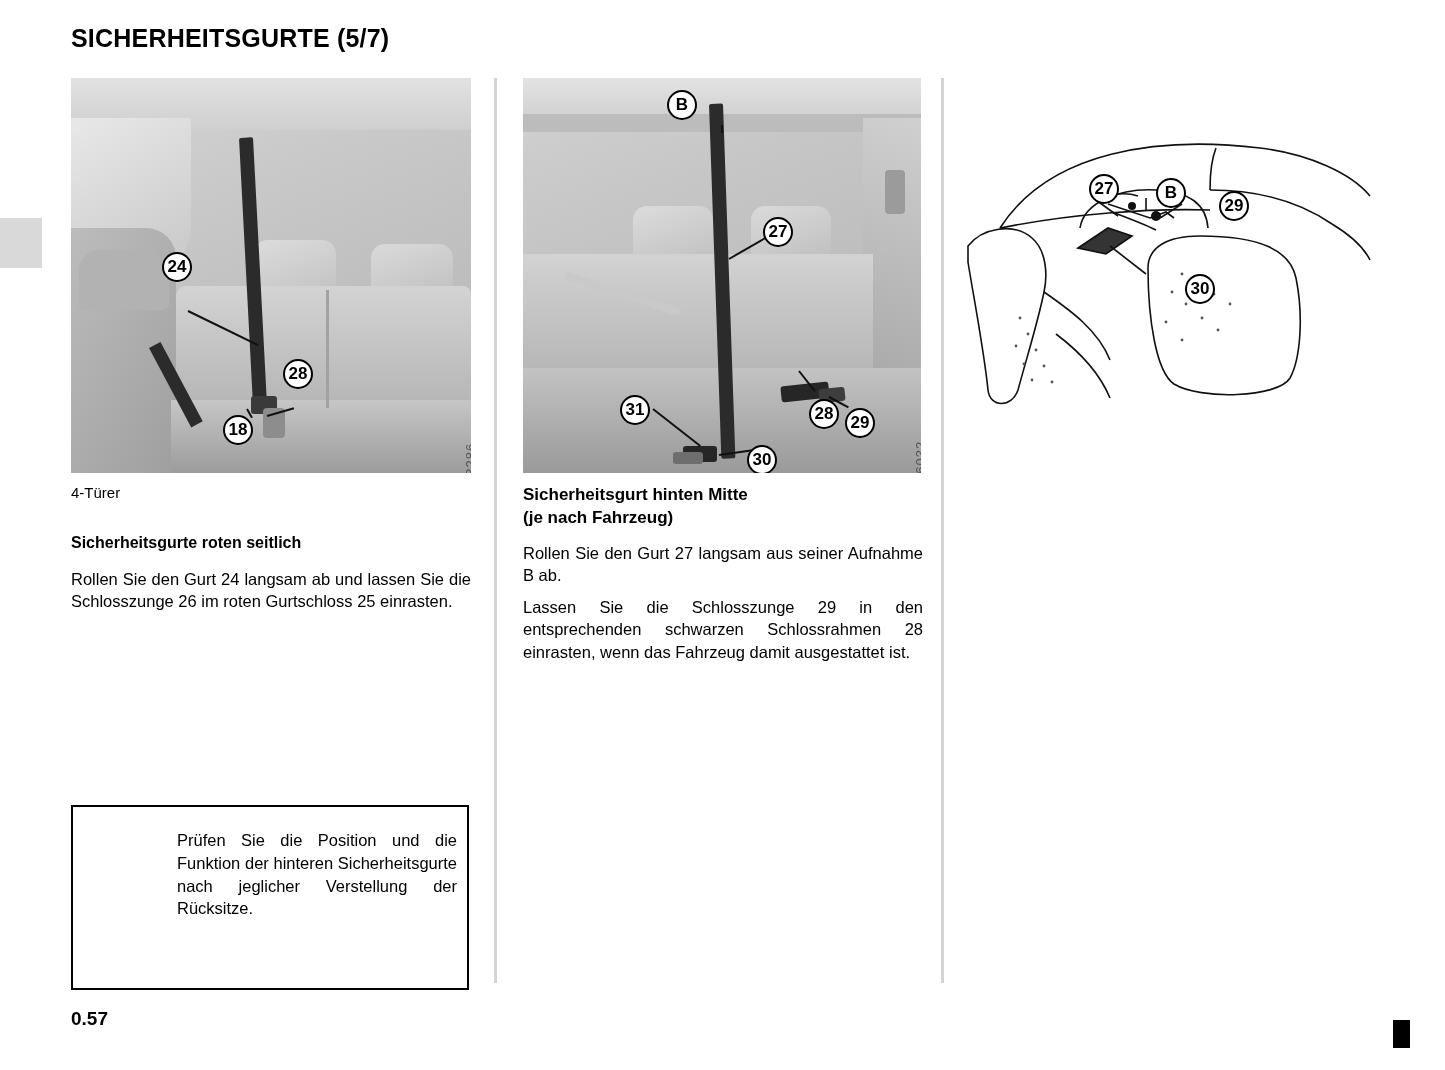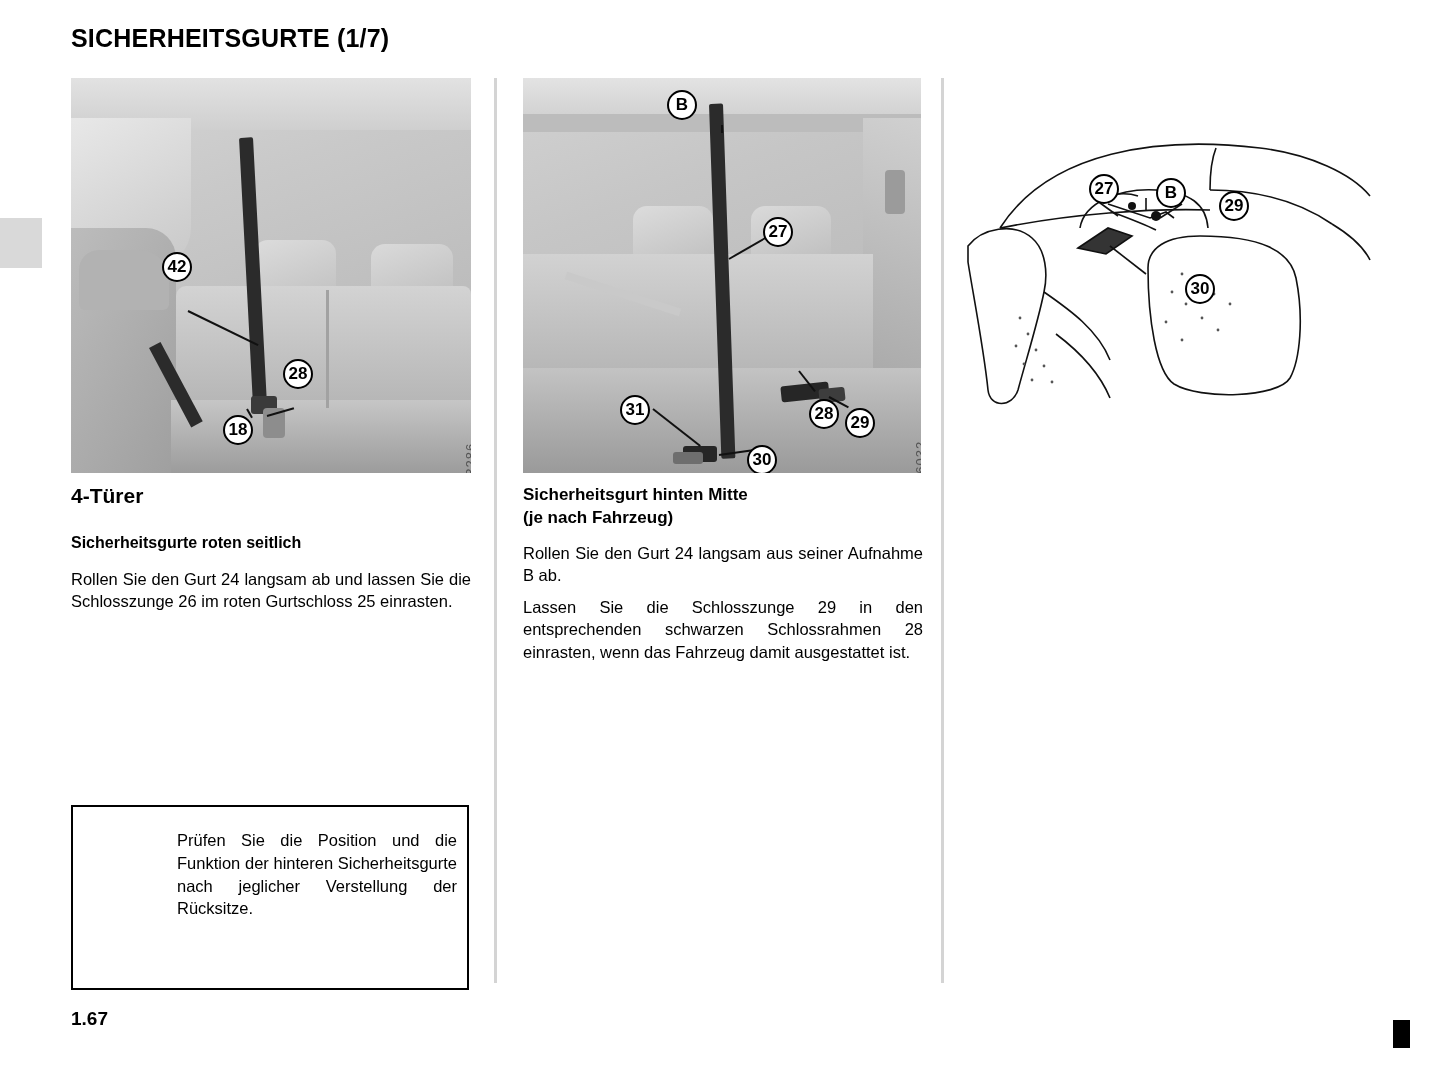--- a/index.html
+++ b/index.html
@@ -96,22 +96,22 @@
   .leader {
     position: absolute;
     background: #111;
     height: 2px;
     transform-origin: left center;
     z-index: 4;
   }
 
   
   .col-head {
-    font-size: 21px;
-    font-weight: bold;
+    font-size: 15px;
+    font-weight: normal;
   }
   .sub-head {
     font-size: 16px;
     font-weight: bold;
   }
   .body-text {
     font-size: 16.5px;
     line-height: 1.35;
     text-align: justify;
   }
@@ -162,21 +162,21 @@
     background: #000;
   }
 </style>
 </head>
 <body>
 
 <div class="page">
 
   <div class="side-tab"></div>
 
-  <div class="page-title">SICHERHEITSGURTE (1/7)</div>
+  <div class="page-title">SICHERHEITSGURTE (5/7)</div>
 
   <div class="vsep a"></div>
   <div class="vsep b"></div>
 
   <div class="figure fig1">
     <div class="photo p1"></div>
 
     <div class="shape" style="left:0;top:0;width:400px;height:52px;background:linear-gradient(180deg,#e2e2e2,#cfcfcf);"></div>
 
     <div class="shape" style="left:0;top:40px;width:120px;height:150px;background:linear-gradient(150deg,#e8e8e8,#c8c8c8);border-radius:0 0 40px 0;"></div>
@@ -196,21 +196,21 @@
     <div class="shape" style="left:168px;top:60px;width:14px;height:270px;background:#2b2b2b;transform:rotate(-3deg);transform-origin:top left;border-radius:2px;"></div>
     <div class="shape" style="left:78px;top:270px;width:13px;height:90px;background:#2b2b2b;transform:rotate(-28deg);transform-origin:top left;"></div>
 
     <div class="shape" style="left:180px;top:318px;width:26px;height:18px;background:#3a3a3a;border-radius:3px;"></div>
     <div class="shape" style="left:192px;top:330px;width:22px;height:30px;background:#8d8d8d;border-radius:4px;"></div>
 
     <div class="leader" style="left:117px;top:232px;width:78px;transform:rotate(26deg);"></div>
     <div class="leader" style="left:196px;top:337px;width:28px;transform:rotate(-16deg);"></div>
     <div class="leader" style="left:176px;top:330px;width:10px;transform:rotate(60deg);"></div>
 
-    <div class="callout" style="left:91px;top:174px;">42</div>
+    <div class="callout" style="left:91px;top:174px;">24</div>
     <div class="callout" style="left:212px;top:281px;">28</div>
     <div class="callout" style="left:152px;top:337px;">18</div>
 
     <div class="fig-code" style="left:0;top:14px;right:8px;">33286</div>
   </div>
 
   <div class="figure fig2">
     <div class="photo p2"></div>
 
     <div class="shape" style="left:0;top:0;width:398px;height:48px;background:linear-gradient(180deg,#e3e3e3,#cdcdcd);"></div>
@@ -317,28 +317,28 @@
 
     
   </div>
 
   <div class="col1 col-head" style="top:484px;">4-Türer</div>
   <div class="col1 sub-head" style="top:534px;">Sicherheitsgurte roten seitlich</div>
   <div class="col1 body-text" style="top:568px;">Rollen Sie den Gurt 24  langsam ab und lassen Sie die Schlosszunge 26 im roten Gurtschloss 25 einrasten.</div>
 
   <div class="col2 sub-head" style="top:485px;font-size:17px;">Sicherheitsgurt hinten Mitte</div>
   <div class="col2 sub-head" style="top:508px;font-size:17px;">(je nach Fahrzeug)</div>
-  <div class="col2 body-text" style="top:542px;">Rollen Sie den Gurt 24 langsam aus seiner Aufnahme B ab.</div>
+  <div class="col2 body-text" style="top:542px;">Rollen Sie den Gurt 27 langsam aus seiner Aufnahme B ab.</div>
   <div class="col2 body-text" style="top:596px;">Lassen Sie die Schlosszunge 29 in den entsprechenden schwarzen Schlossrahmen 28 einrasten, wenn das Fahrzeug damit ausgestattet ist.</div>
 
   <div class="warn-box">
     <svg class="warn-tri" width="72" height="64" viewBox="0 0 72 64">
       <polygon points="36,4 70,60 2,60" fill="#ffffff" stroke="#000" stroke-width="4" stroke-linejoin="round"></polygon>
       <rect x="32.5" y="22" width="7" height="22" fill="#000"></rect>
       <rect x="32.5" y="48" width="7" height="7" fill="#000"></rect>
     </svg>
     <div class="warn-text">Prüfen Sie die Position und die Funktion der hinteren Sicherheitsgurte nach jeglicher Verstellung der Rücksitze.</div>
   </div>
 
-  <div class="page-num">1.67</div>
+  <div class="page-num">0.57</div>
   <div class="corner-mark"></div>
 
 </div>
 
 </body></html>

